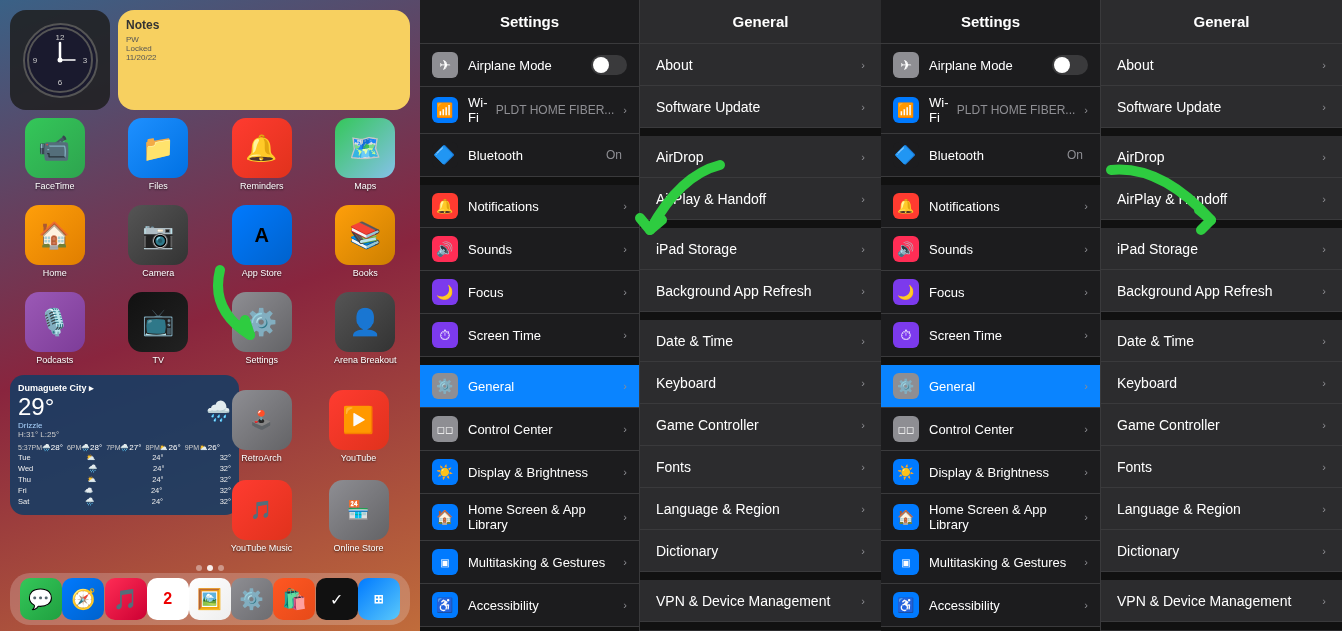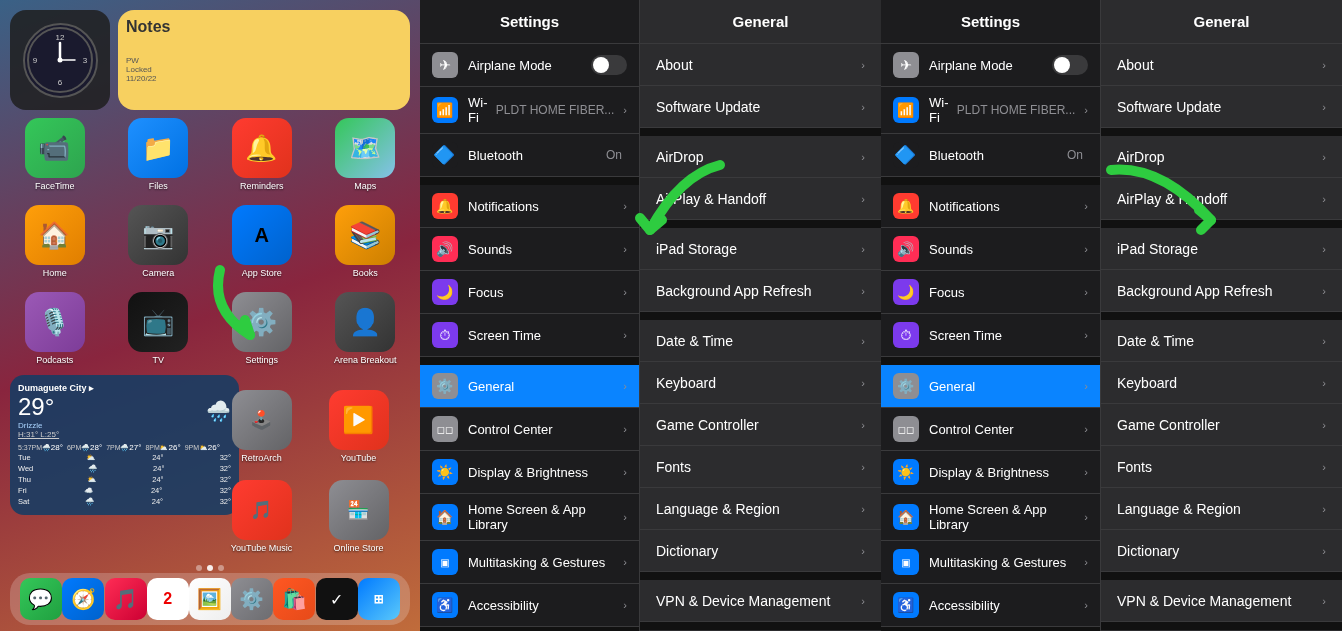--- a/index.html
+++ b/index.html
@@ -64,24 +64,24 @@
     .widget-notes {
       flex: 1;
       height: 100px;
       background: #f7d060;
       border-radius: 16px;
       padding: 8px;
       overflow: hidden;
     }
 
     .notes-header {
-      font-size: 16px;
+      font-size: 12px;
       font-weight: 700;
       color: #333;
-      margin-bottom: 20px;
+      margin-bottom: 3px;
     }
 
     .notes-content {
       font-size: 8px;
       color: #555;
     }
 
     .app-icon-container {
       display: flex;
       flex-direction: column;
@@ -126,21 +126,21 @@
       width: 229px;
       background: rgba(20,60,100,0.88);
       border-radius: 14px;
       padding: 8px;
       color: #fff;
     }
 
     .weather-city { font-size: 9px; font-weight: 600; }
     .weather-temp { font-size: 24px; font-weight: 300; }
     .weather-desc { font-size: 8px; color: #aad4ff; }
-    .weather-minmax { font-size: 8px; color: #ccc; text-decoration: underline; }
+    .weather-minmax { font-size: 8px; color: #ccc; }
 
     .weather-hourly {
       display: flex;
       gap: 4px;
       margin-top: 4px;
     }
 
     .weather-hour {
       display: flex;
       flex-direction: row;

